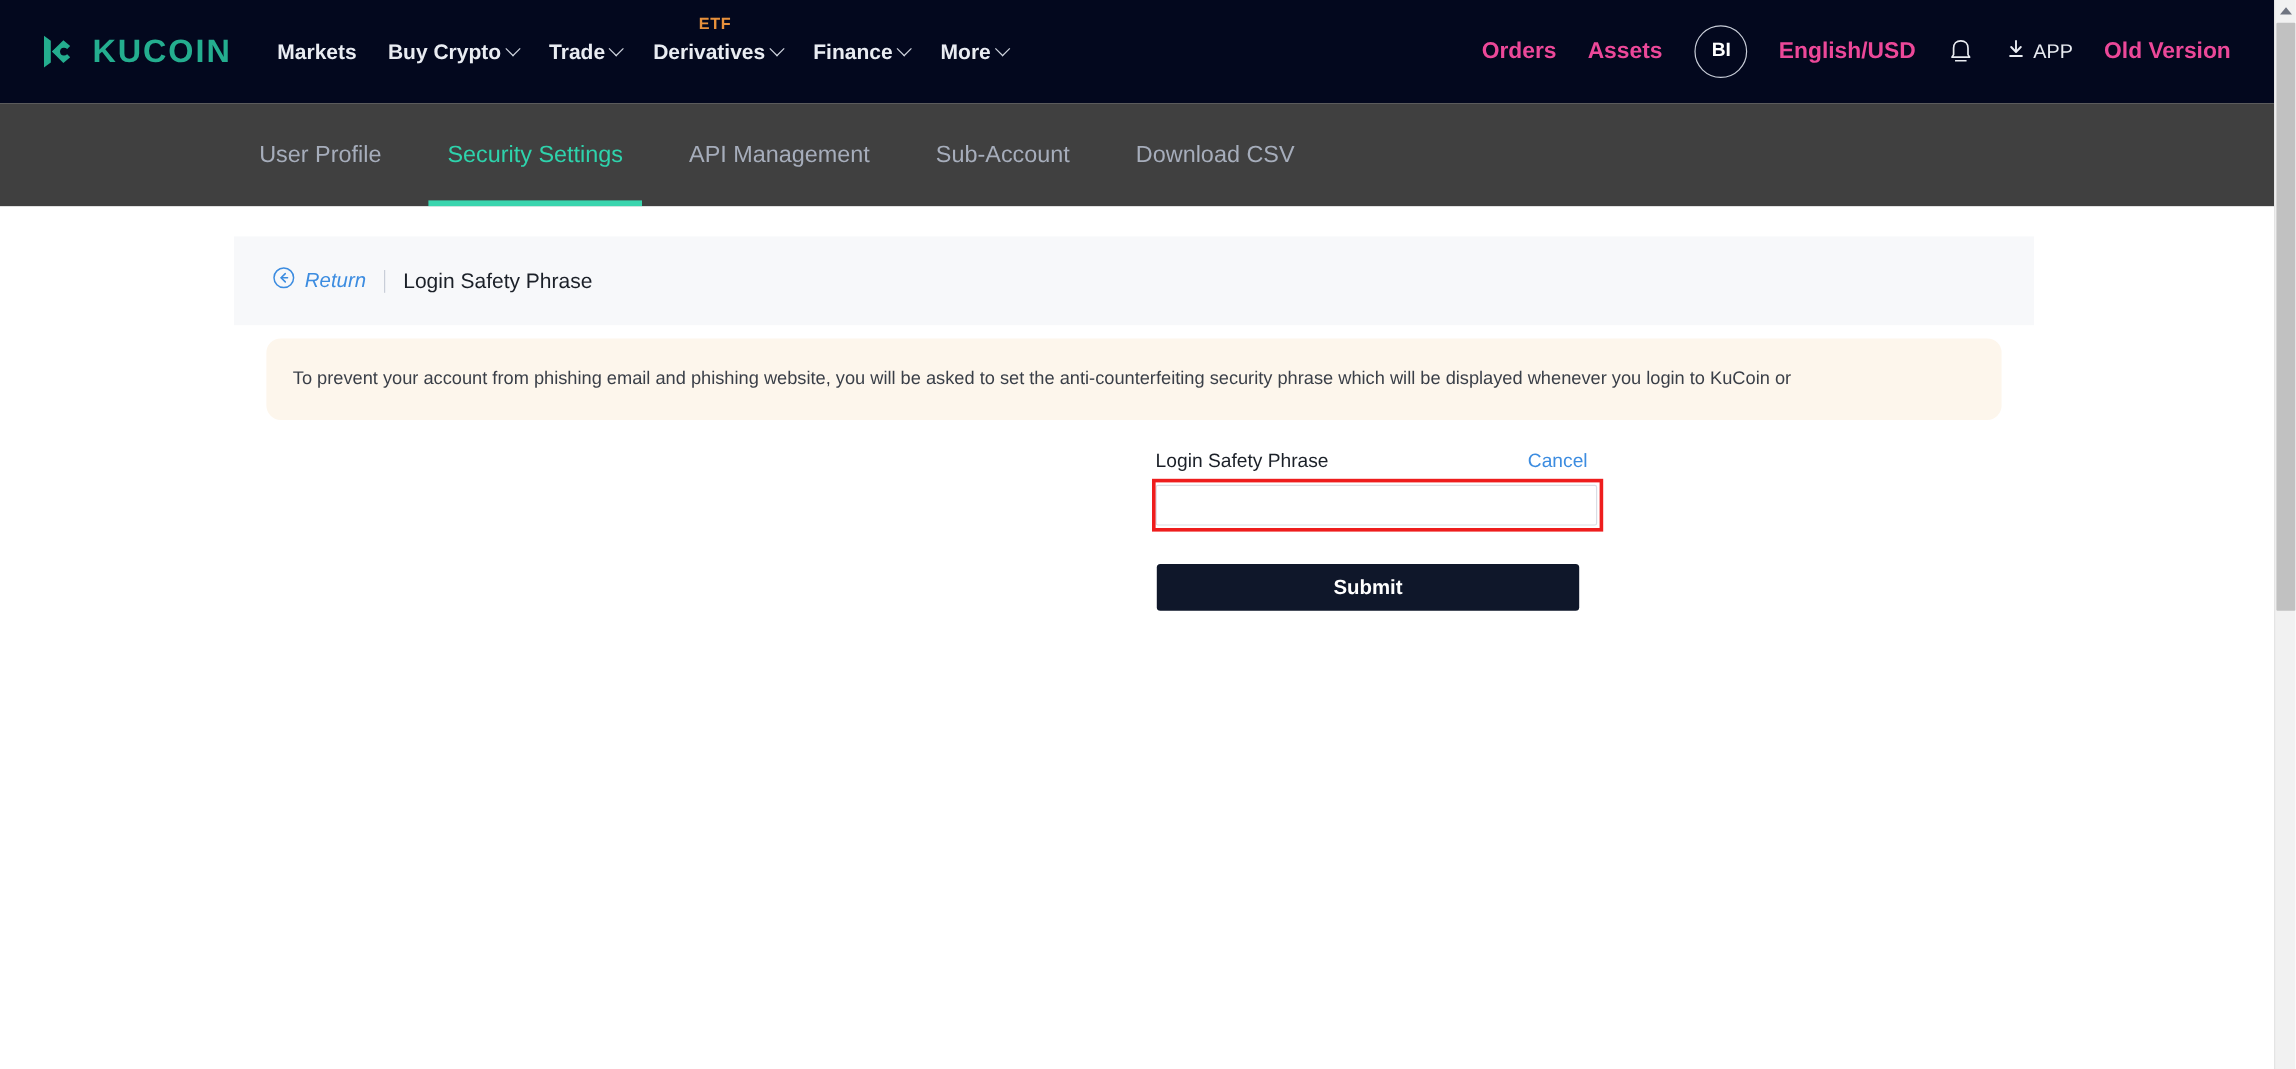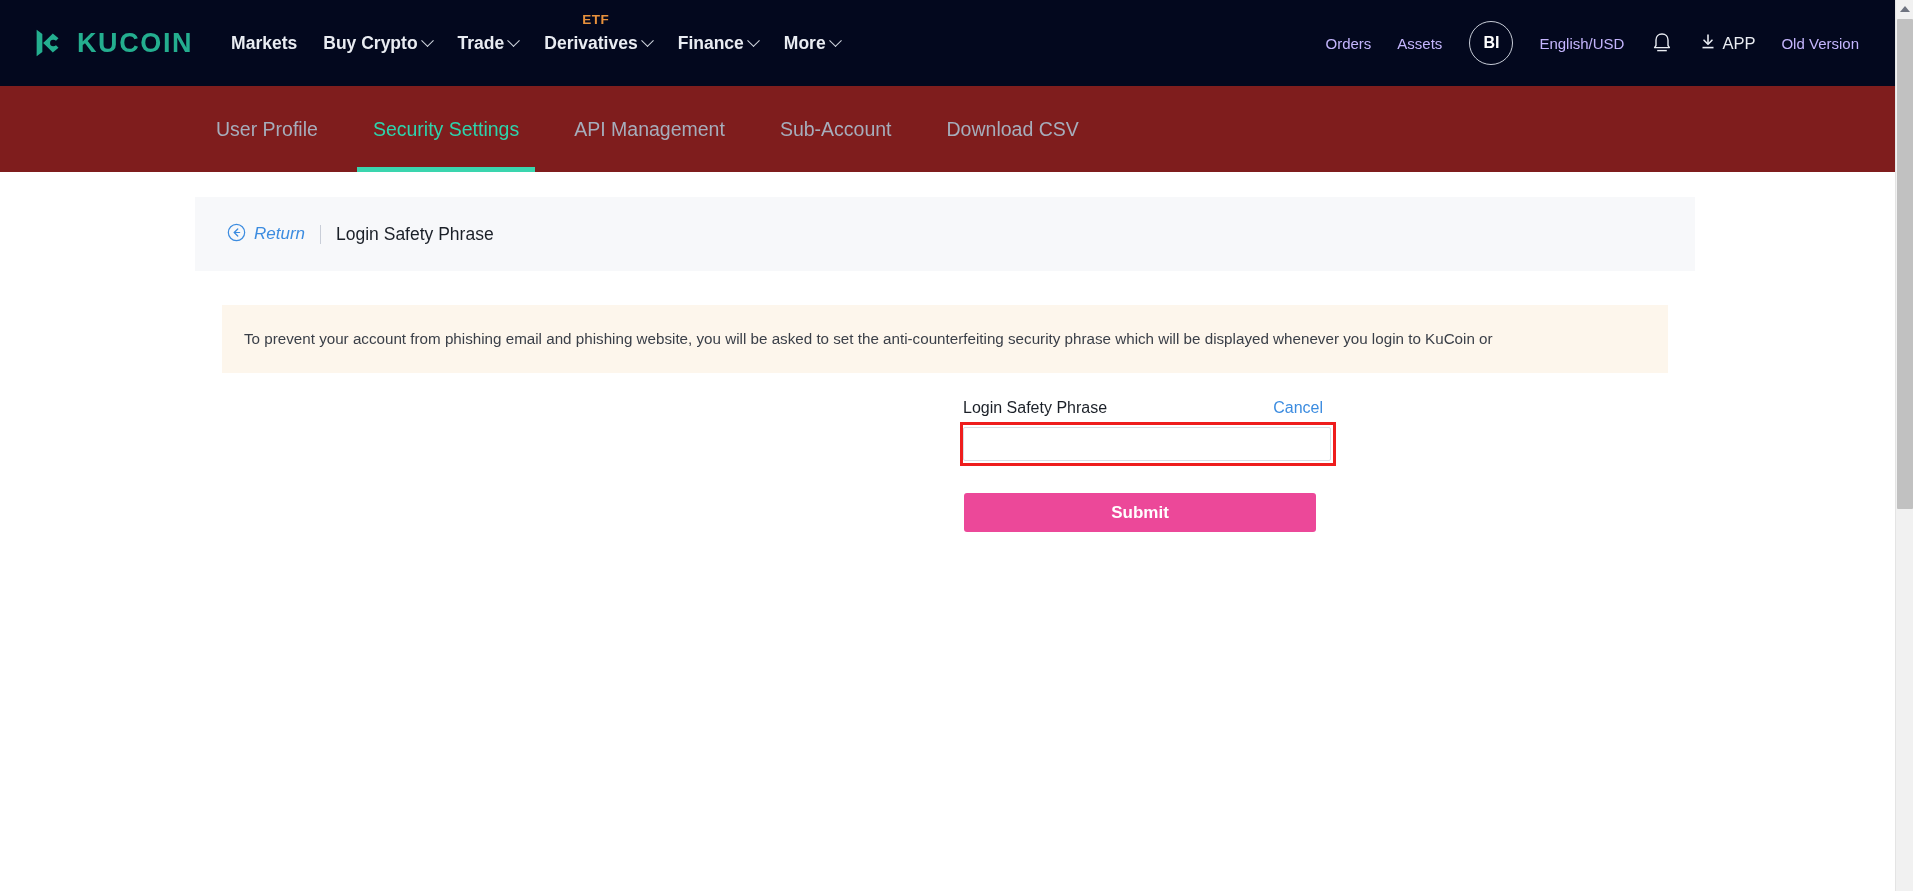--- a/index.html
+++ b/index.html
@@ -81,23 +81,23 @@
     letter-spacing: 0.5px;
   }
 
   .header-right {
     margin-left: auto;
     display: flex;
     align-items: center;
     margin-right: 36px;
   }
   .hr-link {
-    color: #c4b5fd;
-    font-size: 15px;
-    font-weight: 400;
+    color: #ec4899;
+    font-size: 19px;
+    font-weight: 700;
     margin-left: 26px;
     cursor: pointer;
     white-space: nowrap;
   }
   .avatar {
     width: 44px; height: 44px;
     border-radius: 50%;
     border: 1.4px solid #c8cdd8;
     color: #ffffff;
     font-size: 16px;
@@ -122,21 +122,21 @@
     cursor: pointer;
   }
   .dl-icon { width: 16px; height: 17px; margin-right: 6px; }
 
   
   .sub-nav {
     position: absolute;
     top: 86px; left: 0;
     width: 1895px;
     height: 86px;
-    background: #7f1d1d;
+    background: #404040;
     display: flex;
     align-items: flex-end;
   }
   .subnav-inner {
     display: flex;
     align-items: flex-end;
     height: 86px;
     margin-left: 216px;
   }
   .sub-tab {
@@ -199,24 +199,24 @@
     height: 19px;
     background: #c9ced8;
     margin: 0 15px;
   }
   .head-title {
     color: #1b2028;
     font-size: 17.5px;
   }
 
   .notice {
-    margin: 34px 27px 0 27px;
+    margin: 11px 27px 0 27px;
     background: #fdf6ec;
     padding: 19px 22px 20px 22px;
-    border-radius: 0;
+    border-radius: 12px;
   }
   .notice-line {
     color: #3a3f48;
     font-size: 15.2px;
     line-height: 29px;
   }
 
   .form-block {
     margin-top: 26px;
     padding-left: 768px;
@@ -260,21 +260,21 @@
     font-family: "Liberation Sans", sans-serif;
     font-size: 15px;
     color: #1b2028;
     padding: 0 10px;
     outline: none;
   }
   .submit-btn {
     margin-top: 32px;
     width: 352px;
     height: 39px;
-    background: #ec4899;
+    background: #0f172a;
     border: none;
     border-radius: 3px;
     color: #ffffff;
     font-size: 17px;
     font-weight: 700;
     font-family: "Liberation Sans", sans-serif;
     cursor: pointer;
     margin-left: 1px;
   }
 

